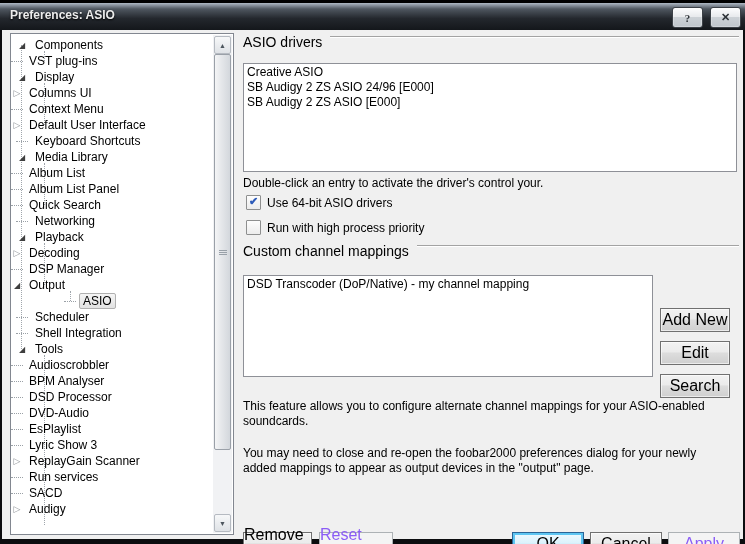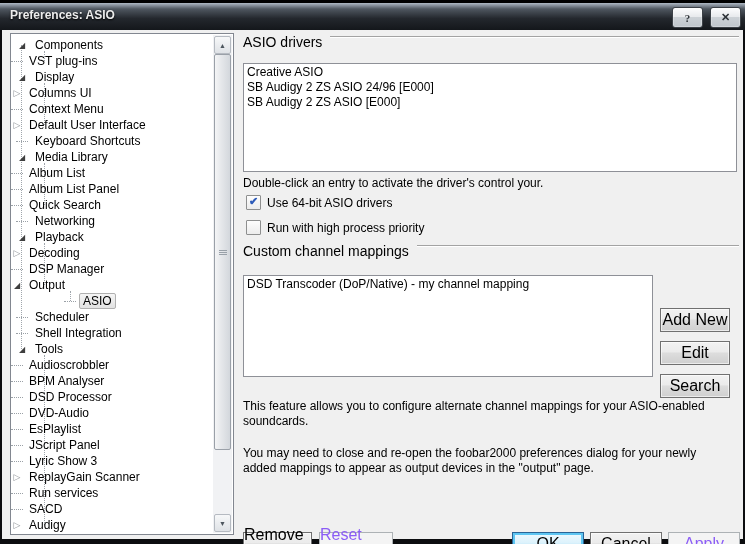--- a/index.html
+++ b/index.html
@@ -181,24 +181,20 @@
           <div class="tree-row lvl1">
             <span class="glyph stub"></span>
             <span class="tlabel">DVD-Audio</span>
           </div>
           <div class="tree-row lvl1">
             <span class="glyph stub"></span>
             <span class="tlabel">EsPlaylist</span>
           </div>
           <div class="tree-row lvl1">
             <span class="glyph stub"></span>
-            <span class="tlabel">JScript Panel</span>
-          </div>
-          <div class="tree-row lvl1">
-            <span class="glyph stub"></span>
             <span class="tlabel">Lyric Show 3</span>
           </div>
           <div class="tree-row lvl1">
             <span class="glyph col">▷</span>
             <span class="tlabel">ReplayGain Scanner</span>
           </div>
           <div class="tree-row lvl1">
             <span class="glyph stub"></span>
             <span class="tlabel">Run services</span>
           </div>

